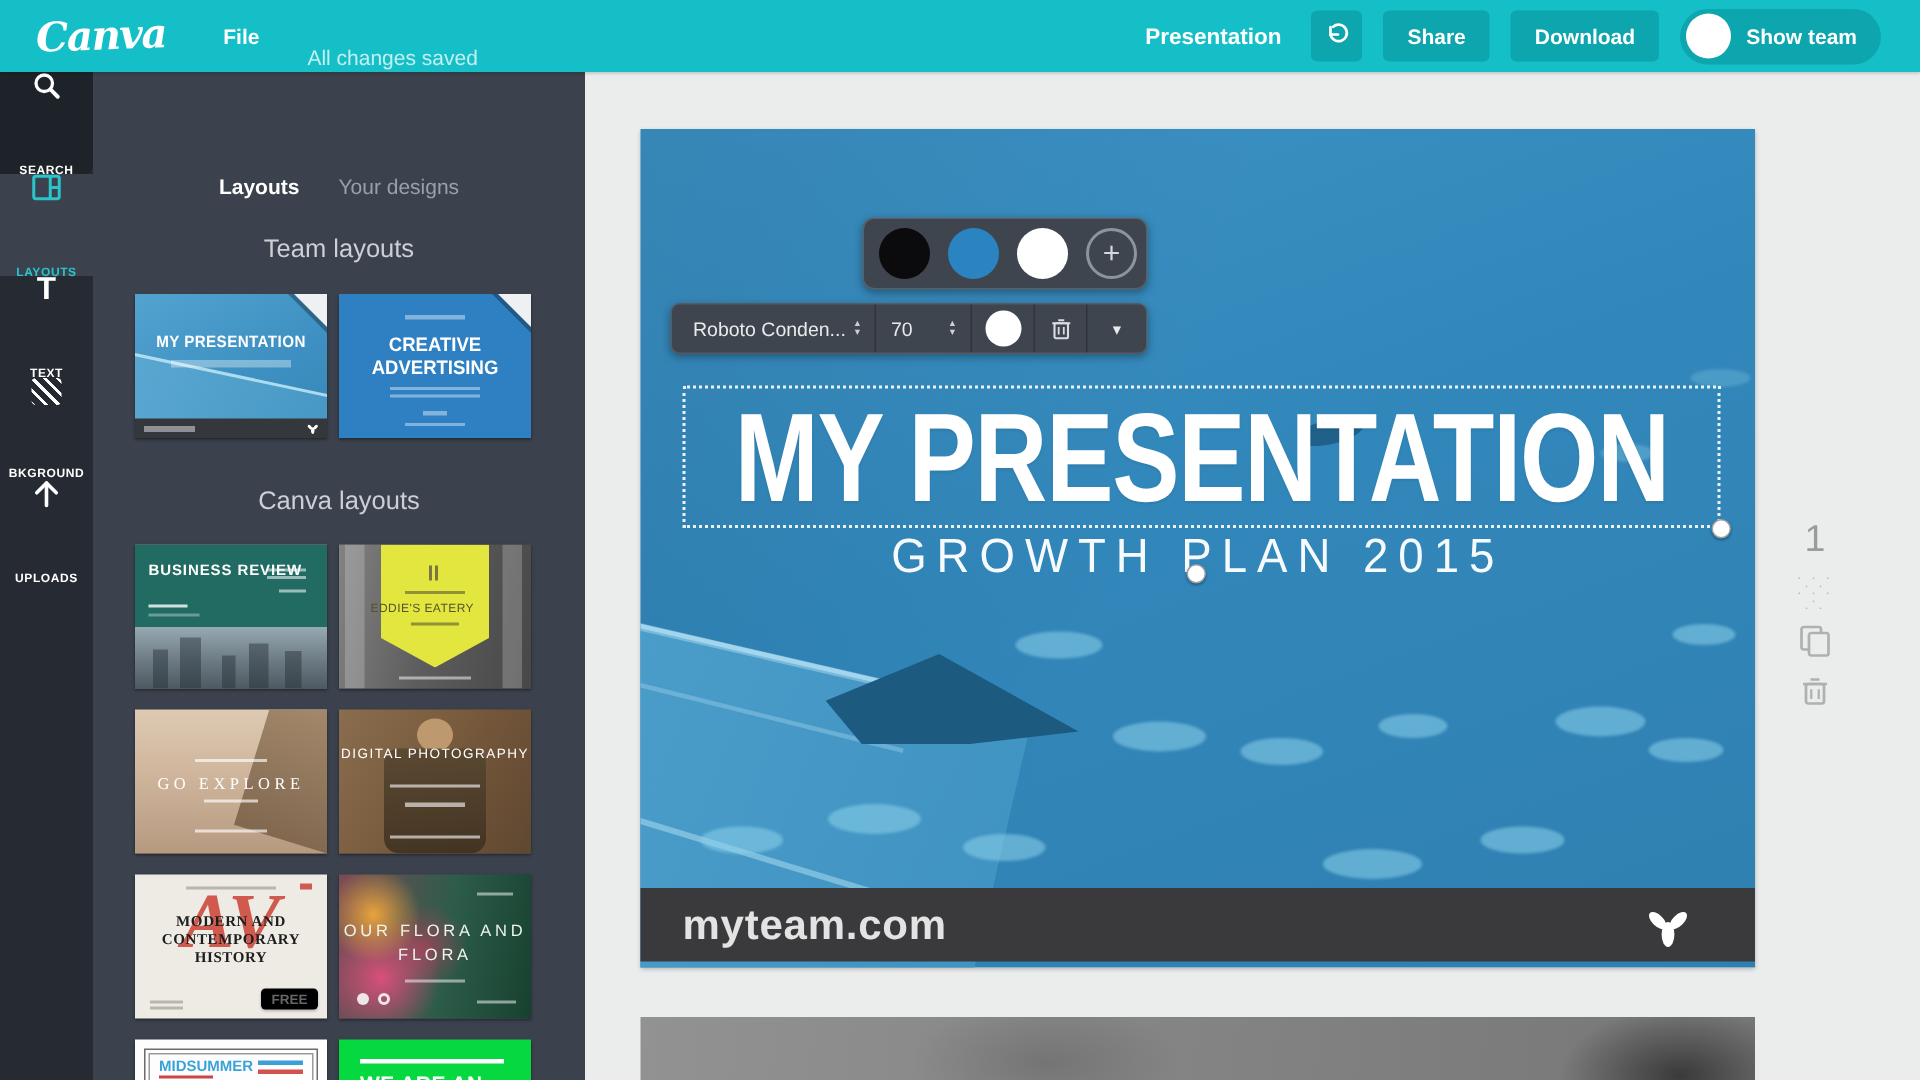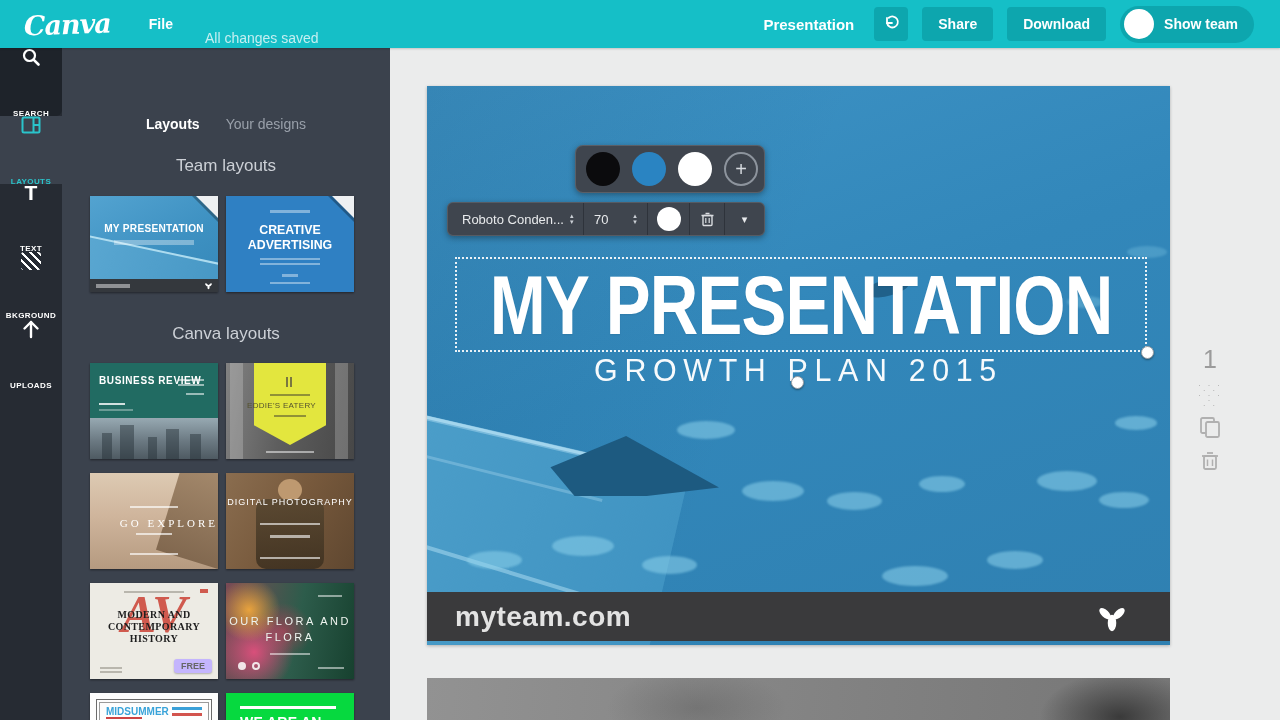--- a/index.html
+++ b/index.html
@@ -85,40 +85,40 @@
   .t-eddie .ttl { position:absolute; left:0; top:38px; width:100%; color:#55522f; font-weight:normal;
                   font-size:8px; letter-spacing:.3px; z-index:3;margin-left:21px; }
   .t-eddie .mark { position:absolute; left:33px; top:14px; width:6px; height:10px; border-left:2px solid #7a7740;
                    border-right:2px solid #7a7740; z-index:3; }
   .t-eddie .bar { position:absolute; background:rgba(90,88,50,.6); z-index:3; }
 
   
   .t-explore { background:linear-gradient(180deg,#ddcab3 0%,#cfb59c 45%,#b59a80 100%); }
   .t-explore .cliff { position:absolute; right:0; top:0; width:62px; height:96px;
                       background:linear-gradient(200deg,#a3886b,#7a6149); clip-path:polygon(38% 0,100% 0,100% 100%,0 80%); }
-  .t-explore .ttl { position:absolute; left:0; top:44px; width:100%; text-align:right; color:#fff;
+  .t-explore .ttl { position:absolute; left:0; top:44px; width:100%; text-align:center; color:#fff;
                     font-family:"Liberation Serif", serif; font-size:11px; letter-spacing:3px; z-index:2; }
   .t-explore .bar { position:absolute; background:rgba(255,255,255,.65); z-index:2; }
 
   
   .t-digital { background:linear-gradient(120deg,#8a6d4f 0%,#77593c 50%,#5f4730 100%); }
   .t-digital .head { position:absolute; left:52px; top:6px; width:24px; height:22px; border-radius:50%; background:#c5a075; opacity:.9; }
   .t-digital .body { position:absolute; left:30px; top:26px; width:68px; height:70px; border-radius:10px;
                      background:linear-gradient(180deg,#55452f,#3c2f1f); opacity:.85; }
   .t-digital .ttl { position:absolute; left:0; top:24px; width:100%; text-align:center; color:#fff; font-size:9px;
                     letter-spacing:1px; line-height:11px; z-index:2; }
   .t-digital .bar { position:absolute; background:rgba(255,255,255,.6); z-index:2; }
 
   
   .t-modern { background:#edebe4; }
   .t-modern .av { position:absolute; left:0; top:2px; width:100%; text-align:center; color:#d05a4e;
                   font-family:"Liberation Serif", serif; font-style:italic; font-weight:bold; font-size:52px; }
   .t-modern .ttl { position:absolute; left:0; top:26px; width:100%; text-align:center; color:#1d1d1d; font-weight:bold;
                    font-family:"Liberation Serif", serif; font-size:10px; line-height:12px; letter-spacing:.4px; z-index:2; }
-  .t-modern .free { position:absolute; right:6px; bottom:6px; background:#c4b5fd; color:#666; font-size:9px; font-weight:bold;
+  .t-modern .free { position:absolute; right:6px; bottom:6px; background:#000000; color:#666; font-size:9px; font-weight:bold;
                     padding:2px 7px; border-radius:3px; box-shadow:0 1px 2px rgba(0,0,0,.25); z-index:3; }
   .t-modern .bar { position:absolute; background:#b9b6ad; z-index:2; }
   .t-modern .dot { position:absolute; right:10px; top:6px; width:8px; height:4px; background:#d05a4e; }
 
   
   .t-flora { background:
       radial-gradient(45px 45px at 18% 28%, rgba(240,167,60,.95), rgba(240,167,60,0) 70%),
       radial-gradient(55px 55px at 22% 72%, rgba(224,79,125,.95), rgba(224,79,125,0) 72%),
       radial-gradient(40px 40px at 45% 50%, rgba(200,60,90,.6), rgba(200,60,90,0) 70%),
       linear-gradient(100deg,#7a4a55 0%,#2d5c4b 55%,#17412f 100%); }

